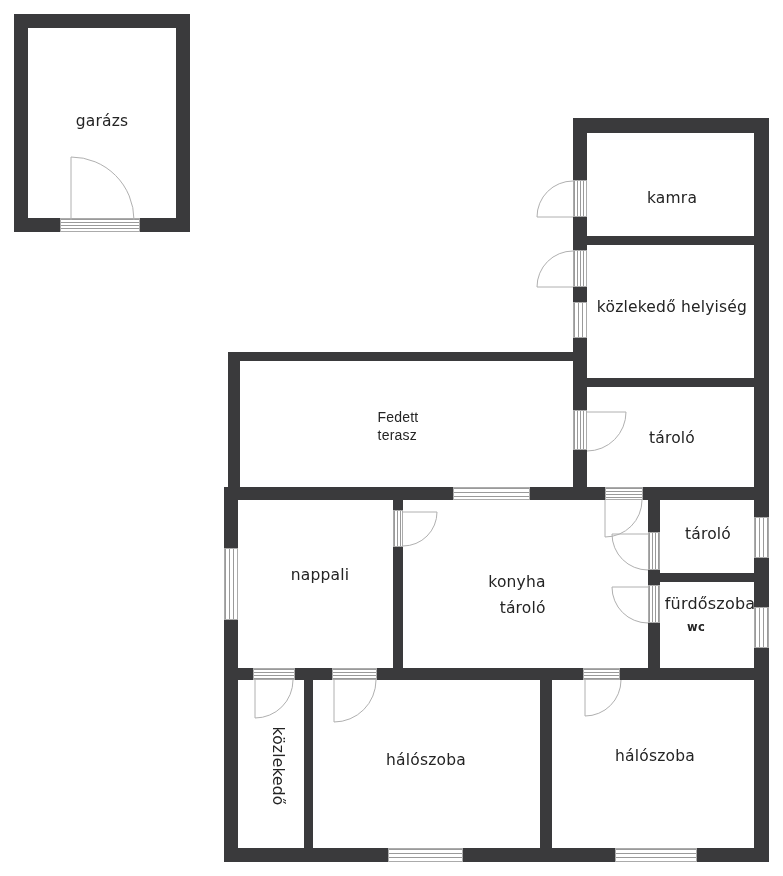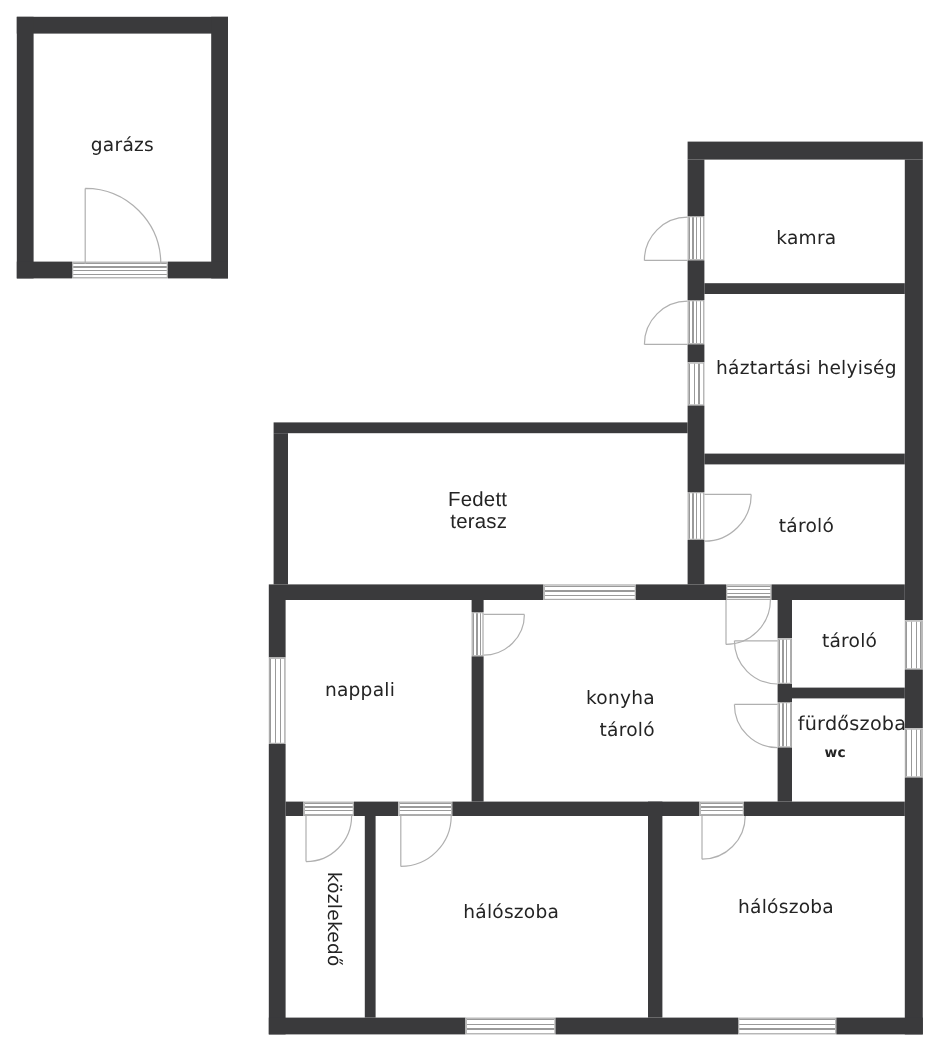--- a/index.html
+++ b/index.html
@@ -26,21 +26,21 @@
   .swings{position:absolute;left:0;top:0;pointer-events:none;}
   .lbl{
     position:absolute;
     color:var(--label);
     font-size:15.5px;
     white-space:nowrap;
     transform:translate(-50%,-50%);
     letter-spacing:0.2px;
   }
   .lbl.two{text-align:right;line-height:26px;}
-  .lbl.terrace{font-family:"Liberation Sans",sans-serif;line-height:18px;font-size:17px;text-align:right;}
+  .lbl.terrace{font-family:"Liberation Sans",sans-serif;line-height:18px;font-size:14px;text-align:left;}
   .lbl.small{font-size:16px;}
   .lbl.tiny{font-size:11.5px;font-weight:bold;}
   .lbl.rot{transform:translate(-50%,-50%) rotate(90deg);}
 </style>
 </head>
 <body>
 
 <div class="plan">
 
   <div class="wall" style="left:14px;top:14px;width:176px;height:14px"></div>
@@ -123,27 +123,27 @@
       <path d="M648 534 L612 534 M612 534 A36 36 0 0 0 648 570"></path>
       <path d="M648 587 L612 587 M612 587 A36 36 0 0 0 648 623"></path>
       <path d="M255 680 L255 718 M255 718 A38 38 0 0 0 293 680"></path>
       <path d="M334 680 L334 722 M334 722 A42 42 0 0 0 376 680"></path>
       <path d="M585 680 L585 716 M585 716 A36 36 0 0 0 621 680"></path>
     </g>
   </svg>
 
   <span class="lbl" style="left:102px;top:121px">garázs</span>
   <span class="lbl" style="left:672px;top:198px">kamra</span>
-  <span class="lbl" style="left:672px;top:307px">háztartási helyiség</span>
+  <span class="lbl" style="left:672px;top:307px">közlekedő helyiség</span>
   <span class="lbl" style="left:672px;top:438px">tároló</span>
 
   <span class="lbl terrace" style="left:398px;top:426px"><span>Fedett</span><br>
   <span>terasz</span></span>
 
-  <span class="lbl" style="left:300px;top:575px">nappali</span>
+  <span class="lbl" style="left:320px;top:575px">nappali</span>
 
   <span class="lbl two" style="left:517px;top:595px"><span>konyha</span><br>
   <span>tároló</span></span>
 
   <span class="lbl" style="left:708px;top:534px">tároló</span>
   <span class="lbl small" style="left:710px;top:603px">fürdőszoba</span>
   <span class="lbl tiny" style="left:696px;top:627px">wc</span>
   <span class="lbl rot" style="left:278px;top:766px">közlekedő</span>
   <span class="lbl" style="left:426px;top:760px">hálószoba</span>
   <span class="lbl" style="left:655px;top:756px">hálószoba</span>

